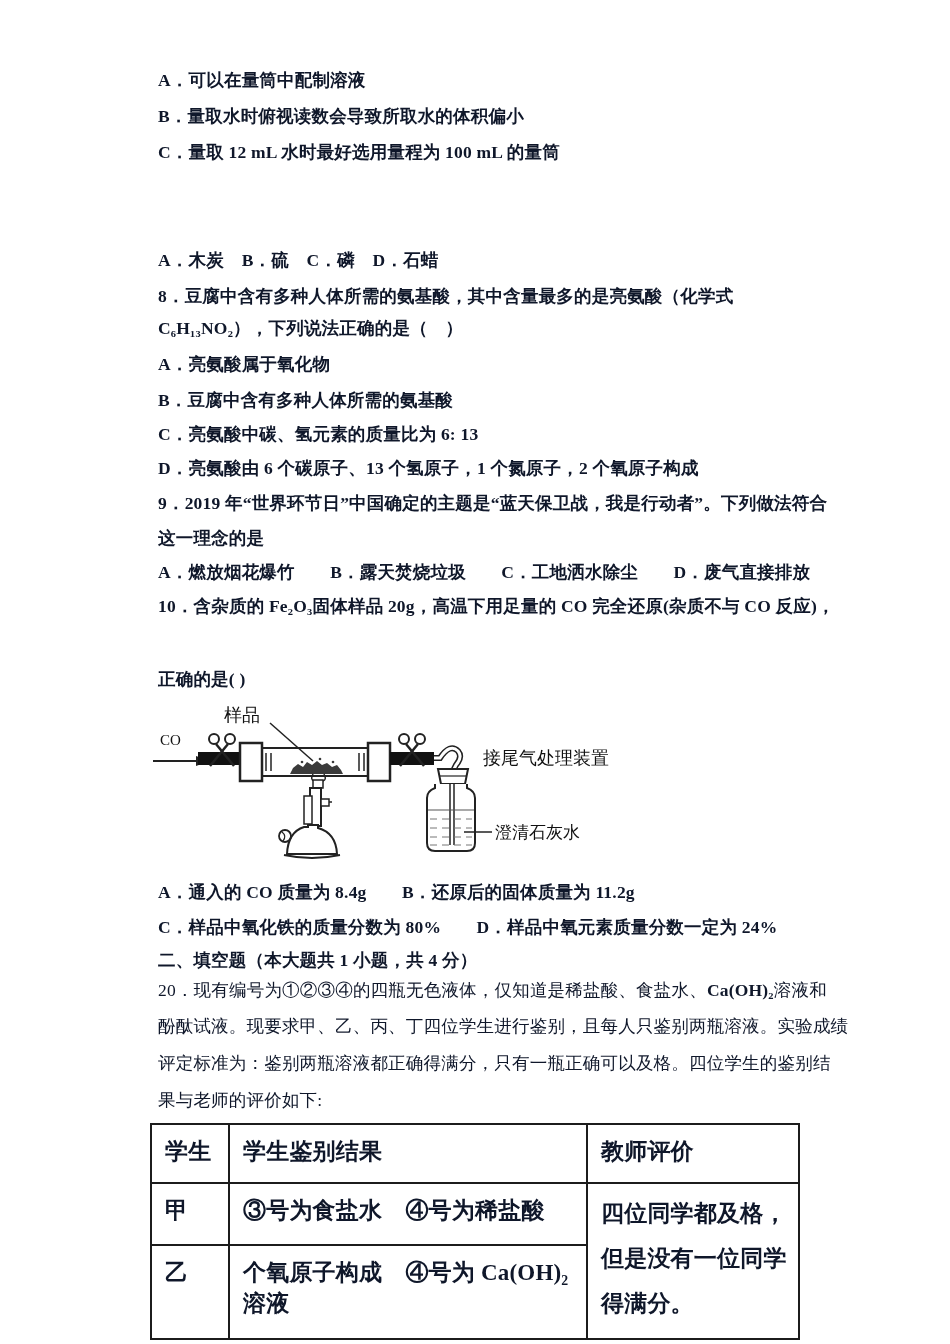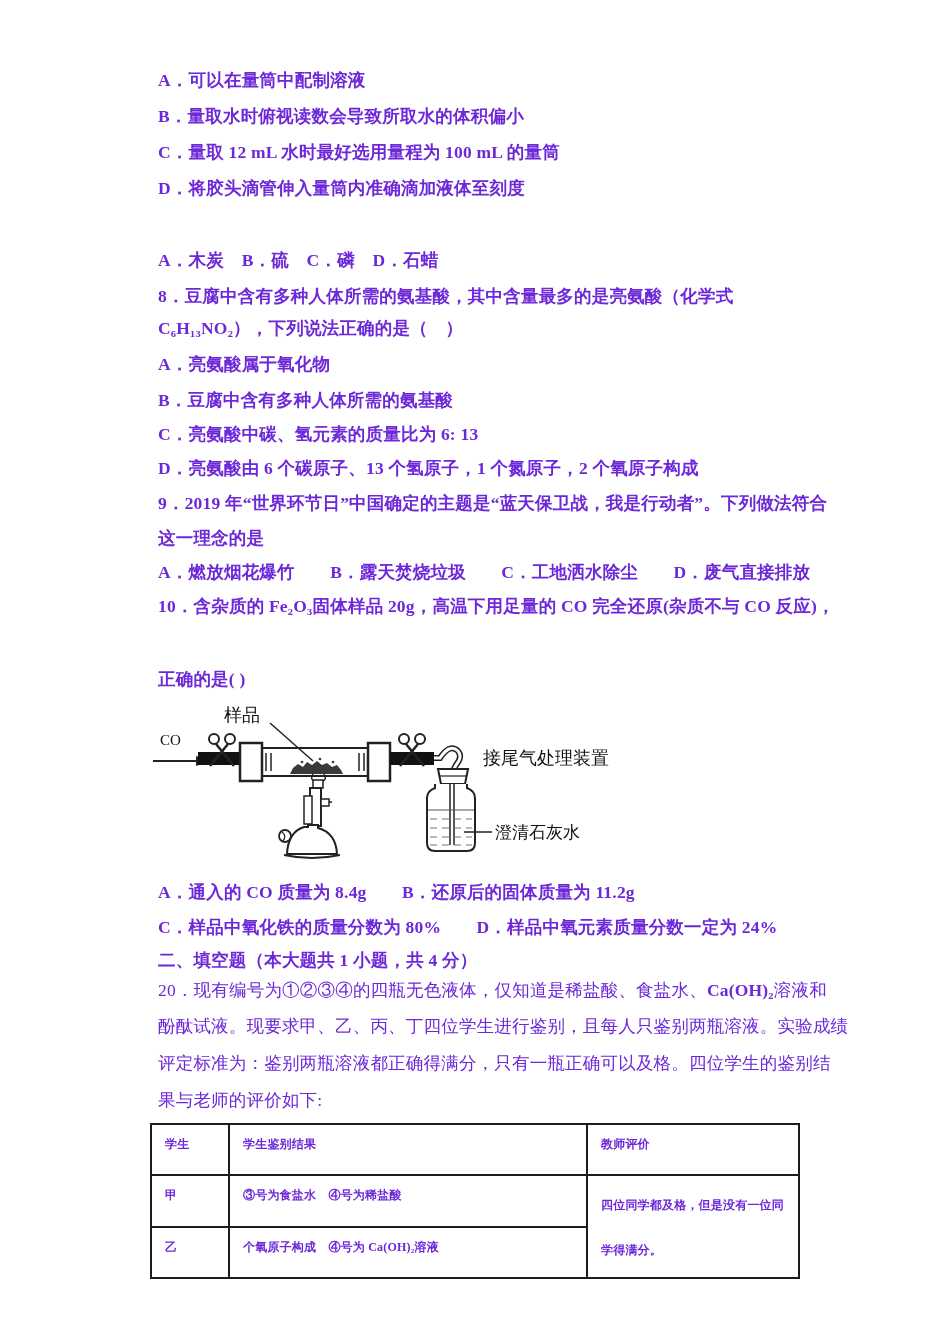--- a/index.html
+++ b/index.html
@@ -1,21 +1,21 @@
 <!DOCTYPE html>
 <html><head>
 <meta charset="utf-8">
 <style>
   html,body{margin:0;padding:0;background:#ffffff;}
   .page{
     position:relative;
     width:950px;height:1344px;
     background:#ffffff;
     font-family:"Liberation Serif","DejaVu Serif",serif;
-    color:#6d28d9;
+    color:#0f172a;
     overflow:hidden;
   }
   .ln{
     position:absolute;
     left:158px;
     font-size:17.5px;
     line-height:24px;
     white-space:pre;
     font-weight:700;
     letter-spacing:0.2px;
@@ -25,22 +25,22 @@
   
   .qtable{
     position:absolute;
     left:150px;top:1123px;
     border-collapse:collapse;
     table-layout:fixed;
   }
   .qtable td{
     border:2px solid #1c1c1c;
     vertical-align:top;
-    padding:11px 6px 4px 13px;
-    font-size:12px;
+    padding:11px 6px 12px 13px;
+    font-size:23px;
     font-weight:700;
     letter-spacing:0.2px;
     white-space:pre-wrap;
     overflow:hidden;
     margin-left:40px;
   }
   .qtable .c1{width:57px;}
   .qtable .c2{width:337px;}
   .qtable .c3{width:191px;}
   .qtable tr.hrow td{height:34px;}
@@ -56,21 +56,20 @@
   .diagram{position:absolute;left:150px;top:695px;}
 </style>
 </head>
 <body>
 
 <div class="page">
 
   <div class="ln" style="top:68px">A．可以在量筒中配制溶液</div>
   <div class="ln" style="top:104px">B．量取水时俯视读数会导致所取水的体积偏小</div>
   <div class="ln" style="top:140px">C．量取 12 mL 水时最好选用量程为 100 mL 的量筒</div>
-  <div class="ln" style="top:176px">D．将胶头滴管伸入量筒内准确滴加液体至刻度</div>
 
   <div class="ln" style="top:248px">A．木炭　B．硫　C．磷　D．石蜡</div>
 
   <div class="ln" style="top:284px">8．豆腐中含有多种人体所需的氨基酸，其中含量最多的是亮氨酸（化学式</div>
   <div class="ln" style="top:316px">C₆H₁₃NO₂），下列说法正确的是（　）</div>
   <div class="ln" style="top:352px">A．亮氨酸属于氧化物</div>
   <div class="ln" style="top:388px">B．豆腐中含有多种人体所需的氨基酸</div>
   <div class="ln" style="top:422px">C．亮氨酸中碳、氢元素的质量比为 6: 13</div>
   <div class="ln" style="top:456px">D．亮氨酸由 6 个碳原子、13 个氢原子，1 个氮原子，2 个氧原子构成</div>
 

